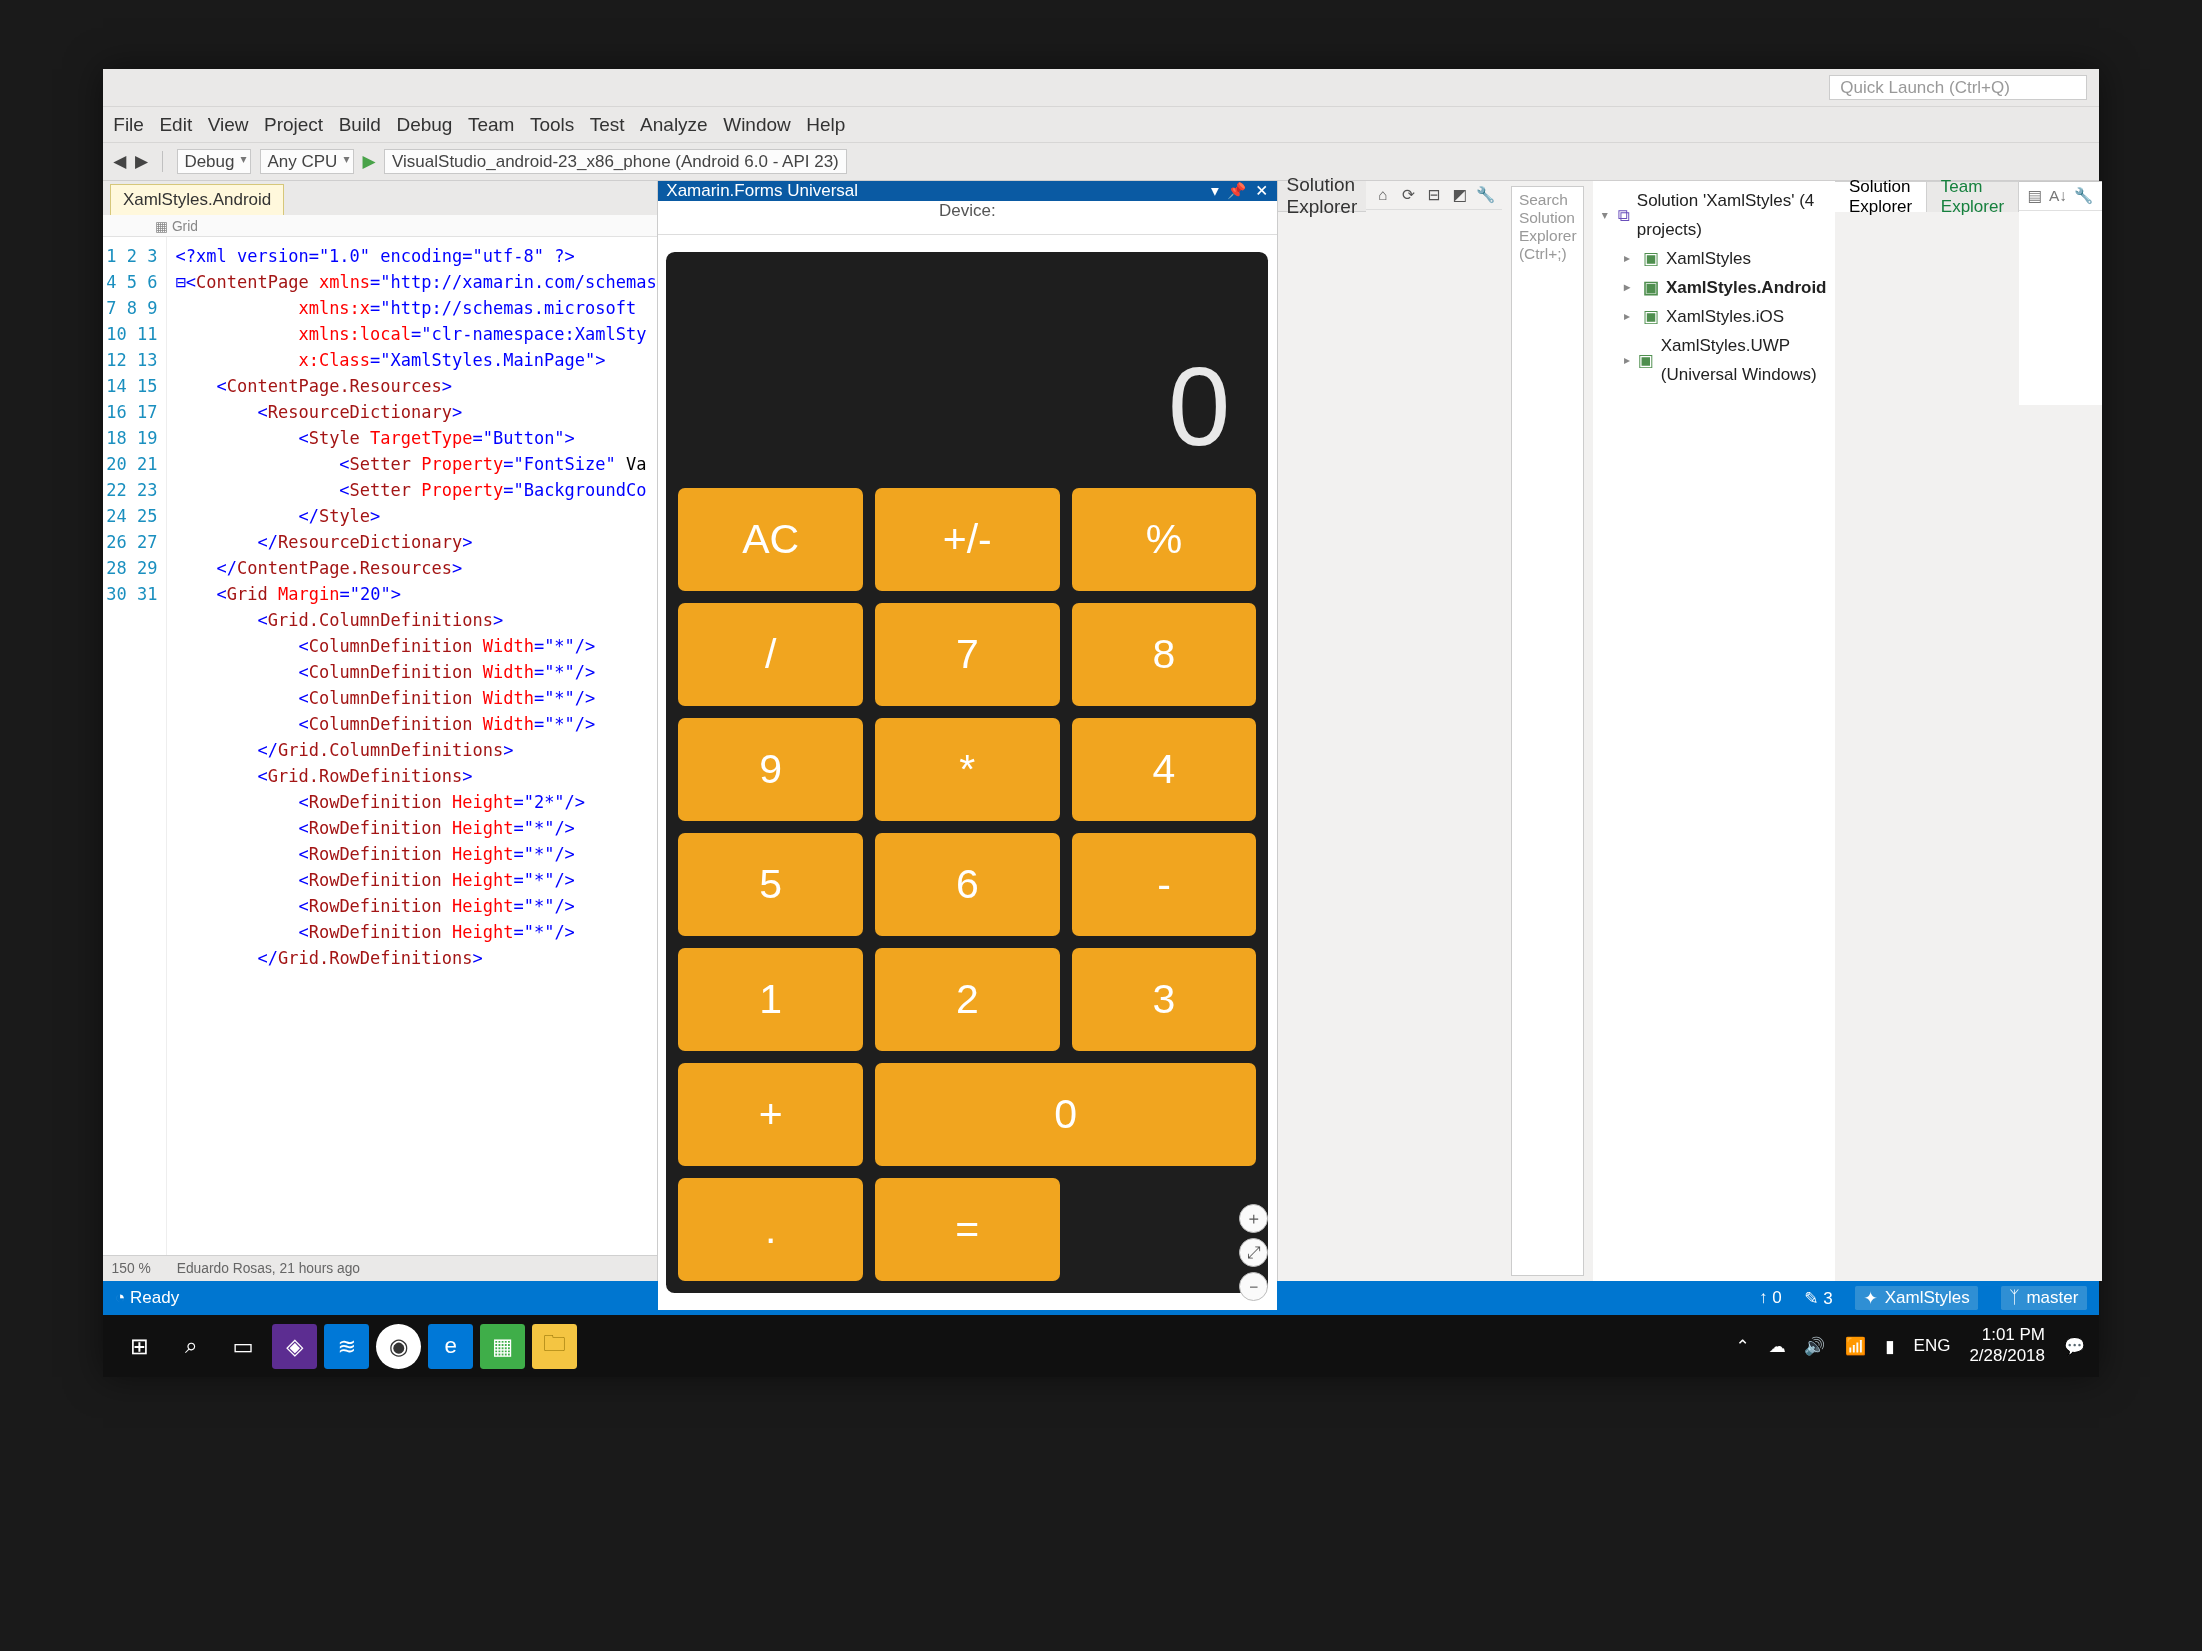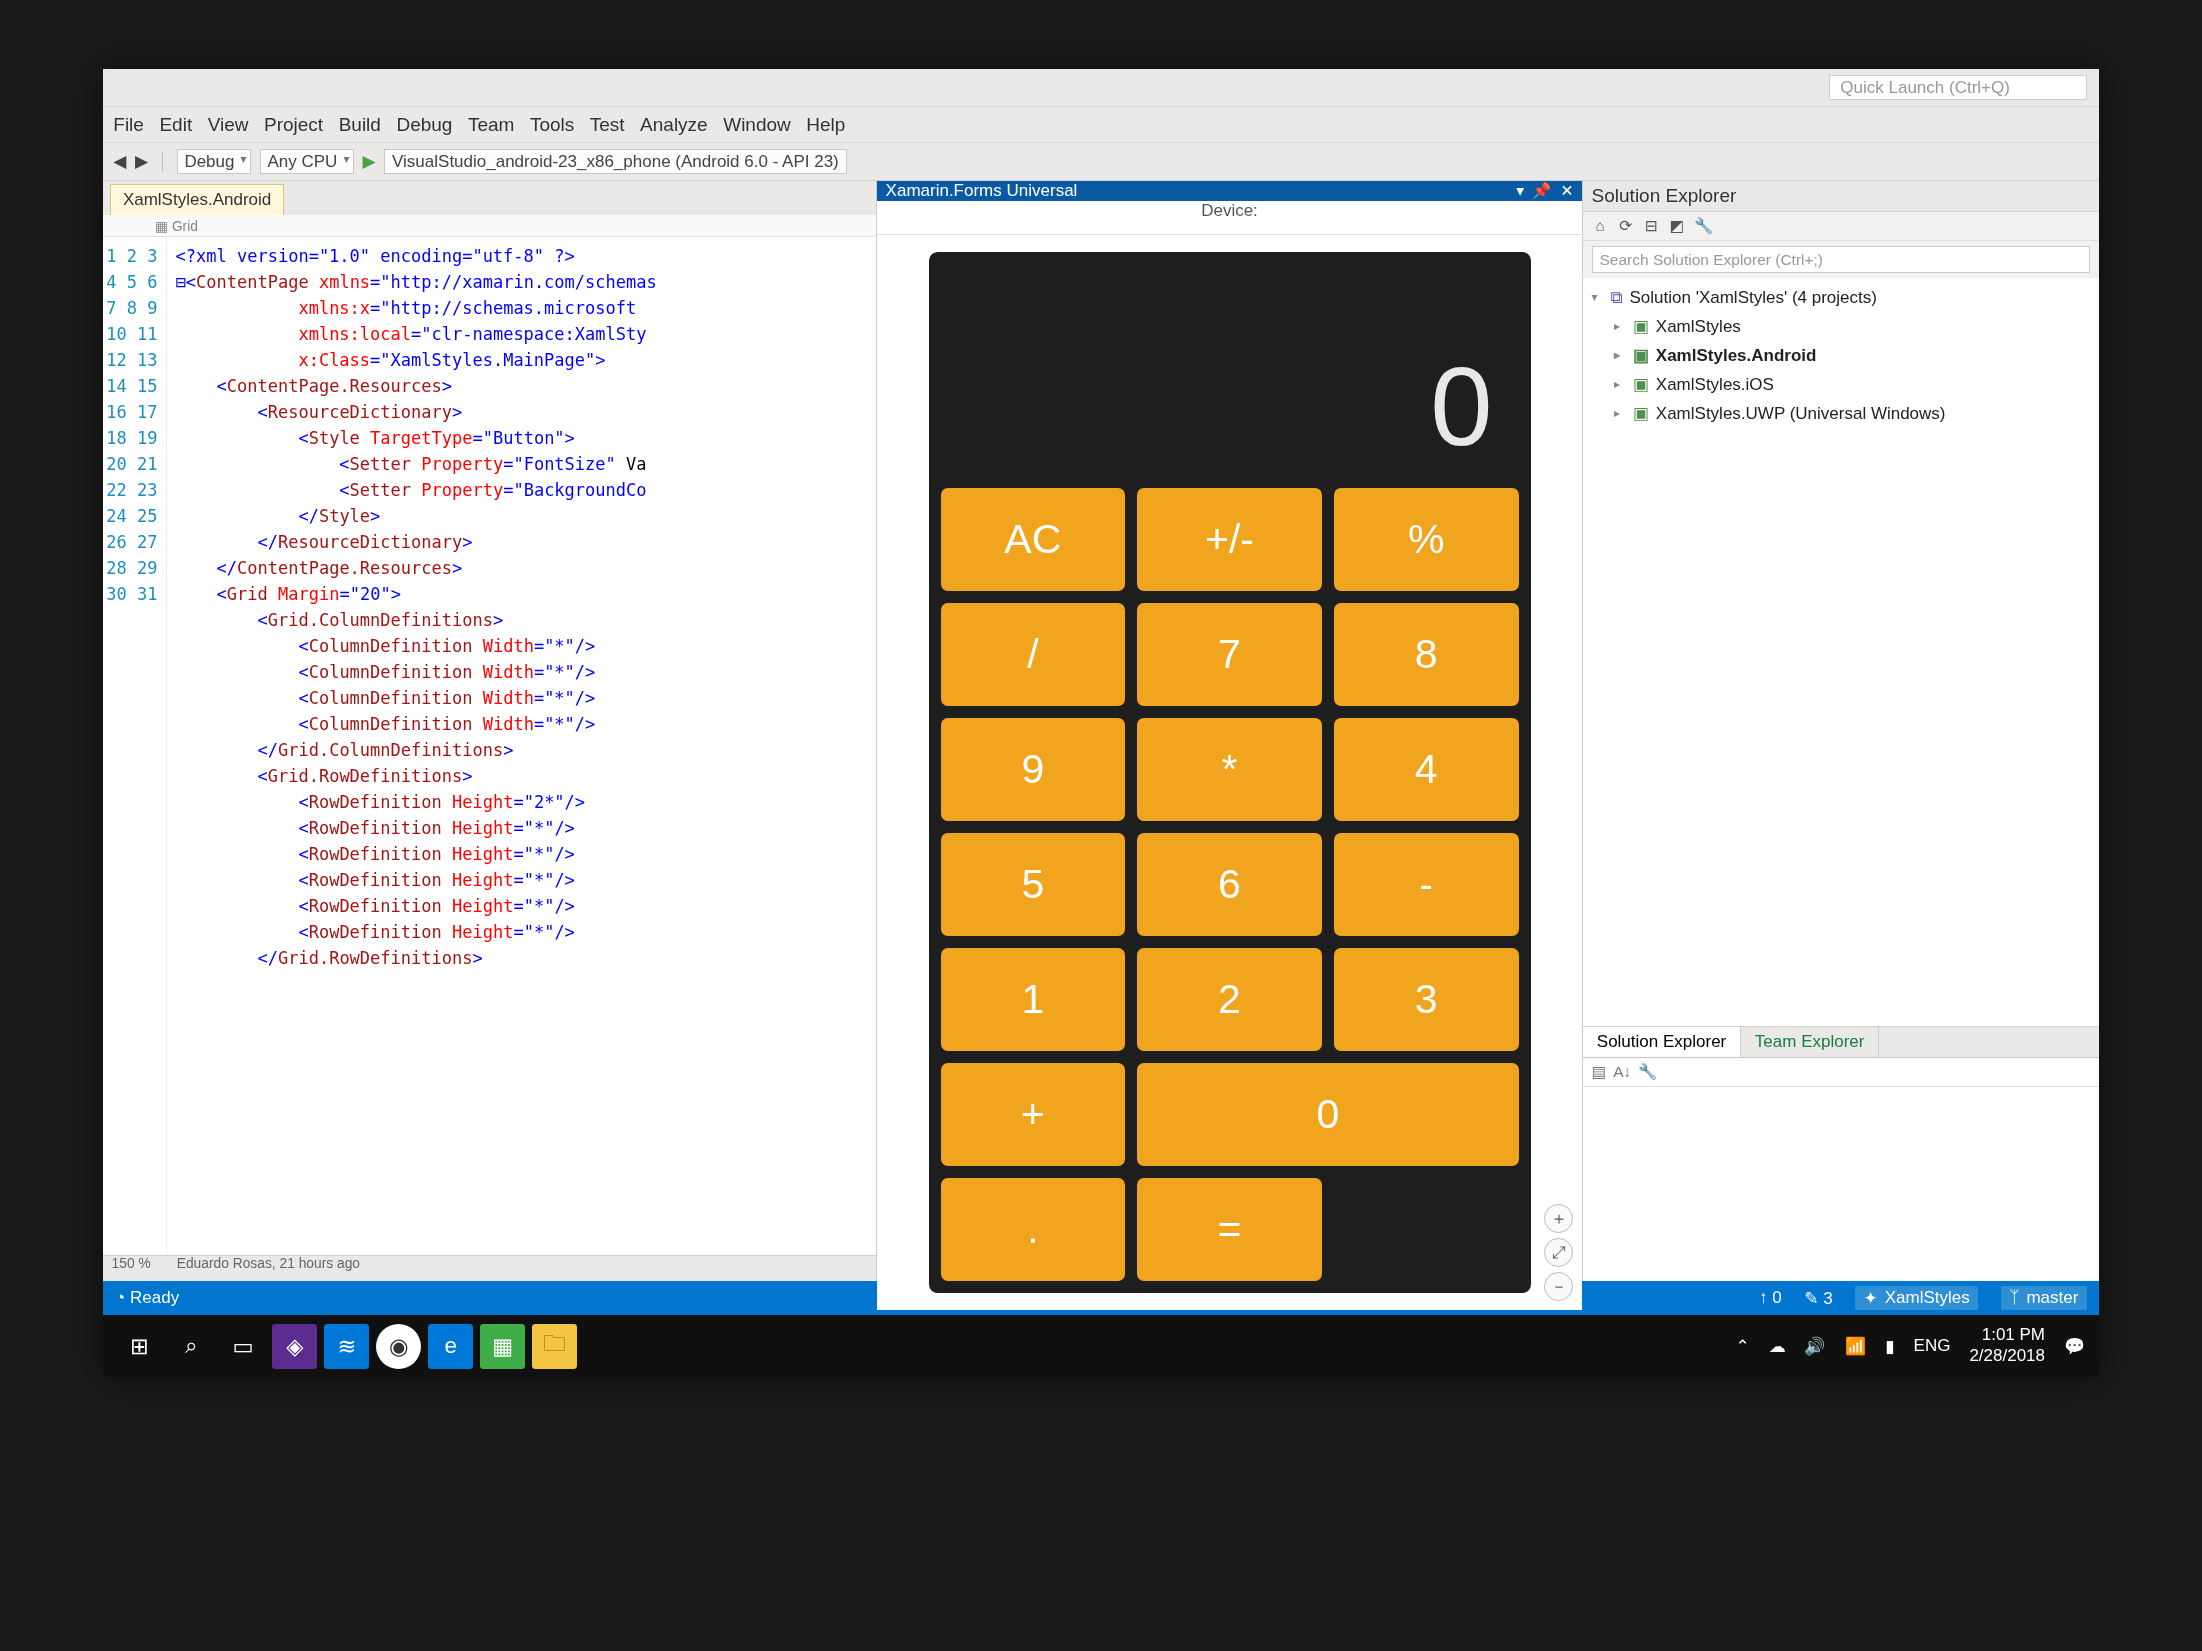--- a/index.html
+++ b/index.html
@@ -112,21 +112,21 @@
   }
   .ruler-row { height: 22.4px; background: #fafafa; border-bottom: 0.9px solid #e2e2e2; font-size: 13.8px; color: #888; display: flex; align-items: center; padding-left: 52px; }
   .code-scroll { flex: 1; overflow: hidden; display: flex; font-family: Consolas, monospace; }
   .gutter { width: 64px; background: #fff; color: #1a8fbf; text-align: right; padding: 5.2px 8.6px 0 0; font-size: 17px; line-height: 26px; border-right: 0.9px solid #eee; }
   .code { flex: 1; padding: 5.2px 0 0 8.6px; font-size: 17px; line-height: 26px; white-space: pre; color: #000; }
   .t-el   { color: #a31515; }
   .t-attr { color: #ff0000; }
   .t-str  { color: #0000ff; }
   .t-pi   { color: #0000ff; }
   .t-punc { color: #0000ff; }
-  .editor-status { height: 26px; background: #eae9e8; border-top: 0.9px solid #d0d0d0; font-size: 13.8px; color: #666; display: flex; padding: 0 8.6px; gap: 26px; }
+  .editor-status { height: 26px; background: #eae9e8; border-top: 0.9px solid #d0d0d0; font-size: 13.8px; color: #666; display: flex; align-items: center; padding: 0 8.6px; gap: 26px; }
 
   
   .preview-pane {
     width: 706px;
     display: flex;
     flex-direction: column;
     background: #fff;
     border-right: 0.9px solid #ccc;
   }
   .preview-title {
@@ -198,21 +198,21 @@
   .zoom-ctrl { position: absolute; right: 8.6px; bottom: 8.6px; display: flex; flex-direction: column; gap: 5.2px; }
   .zoom-btn {
     width: 29px; height: 29px; border: 0.9px solid #bbb; background: #fafafa; border-radius: 50%;
     display: flex; align-items: center; justify-content: center; font-size: 17px; color: #555;
   }
 
   
   .right-pane {
     flex: 1;
     display: flex;
-    flex-direction: column;
+    flex-direction: row;
     background: #f2f1f0;
   }
   .panel-header {
     height: 31px;
     background: #eae9e8;
     display: flex;
     align-items: center;
     padding: 0 8.6px;
     font-size: 19px;
     color: #333;

